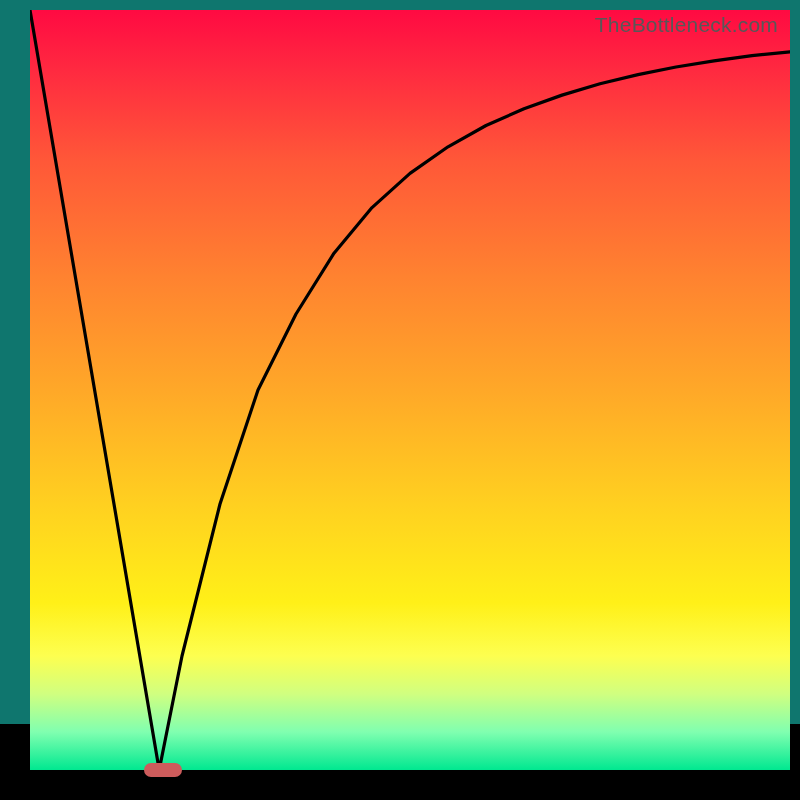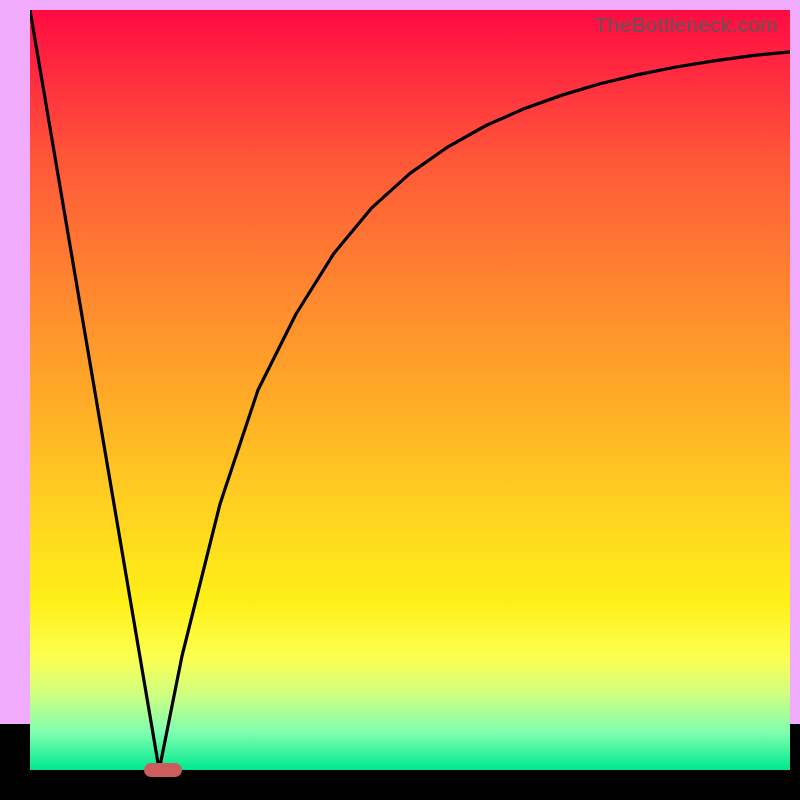--- a/index.html
+++ b/index.html
@@ -8,21 +8,21 @@
       height: 800px;
       overflow: hidden;
       font-family: Arial, sans-serif;
       position: relative;
       background: #000;
     }
     .chart-container {
       position: absolute;
       width: 800px;
       height: 724px;
-      background: #f0abfc;
+      background: #0f766e;
     }
     .plot-area {
       position: absolute;
       left: 30px;
       top: 10px;
       width: 760px;
       height: 760px;
       background: linear-gradient(to bottom,
         #ff0a42 0%,
         #ff2a40 8%,

